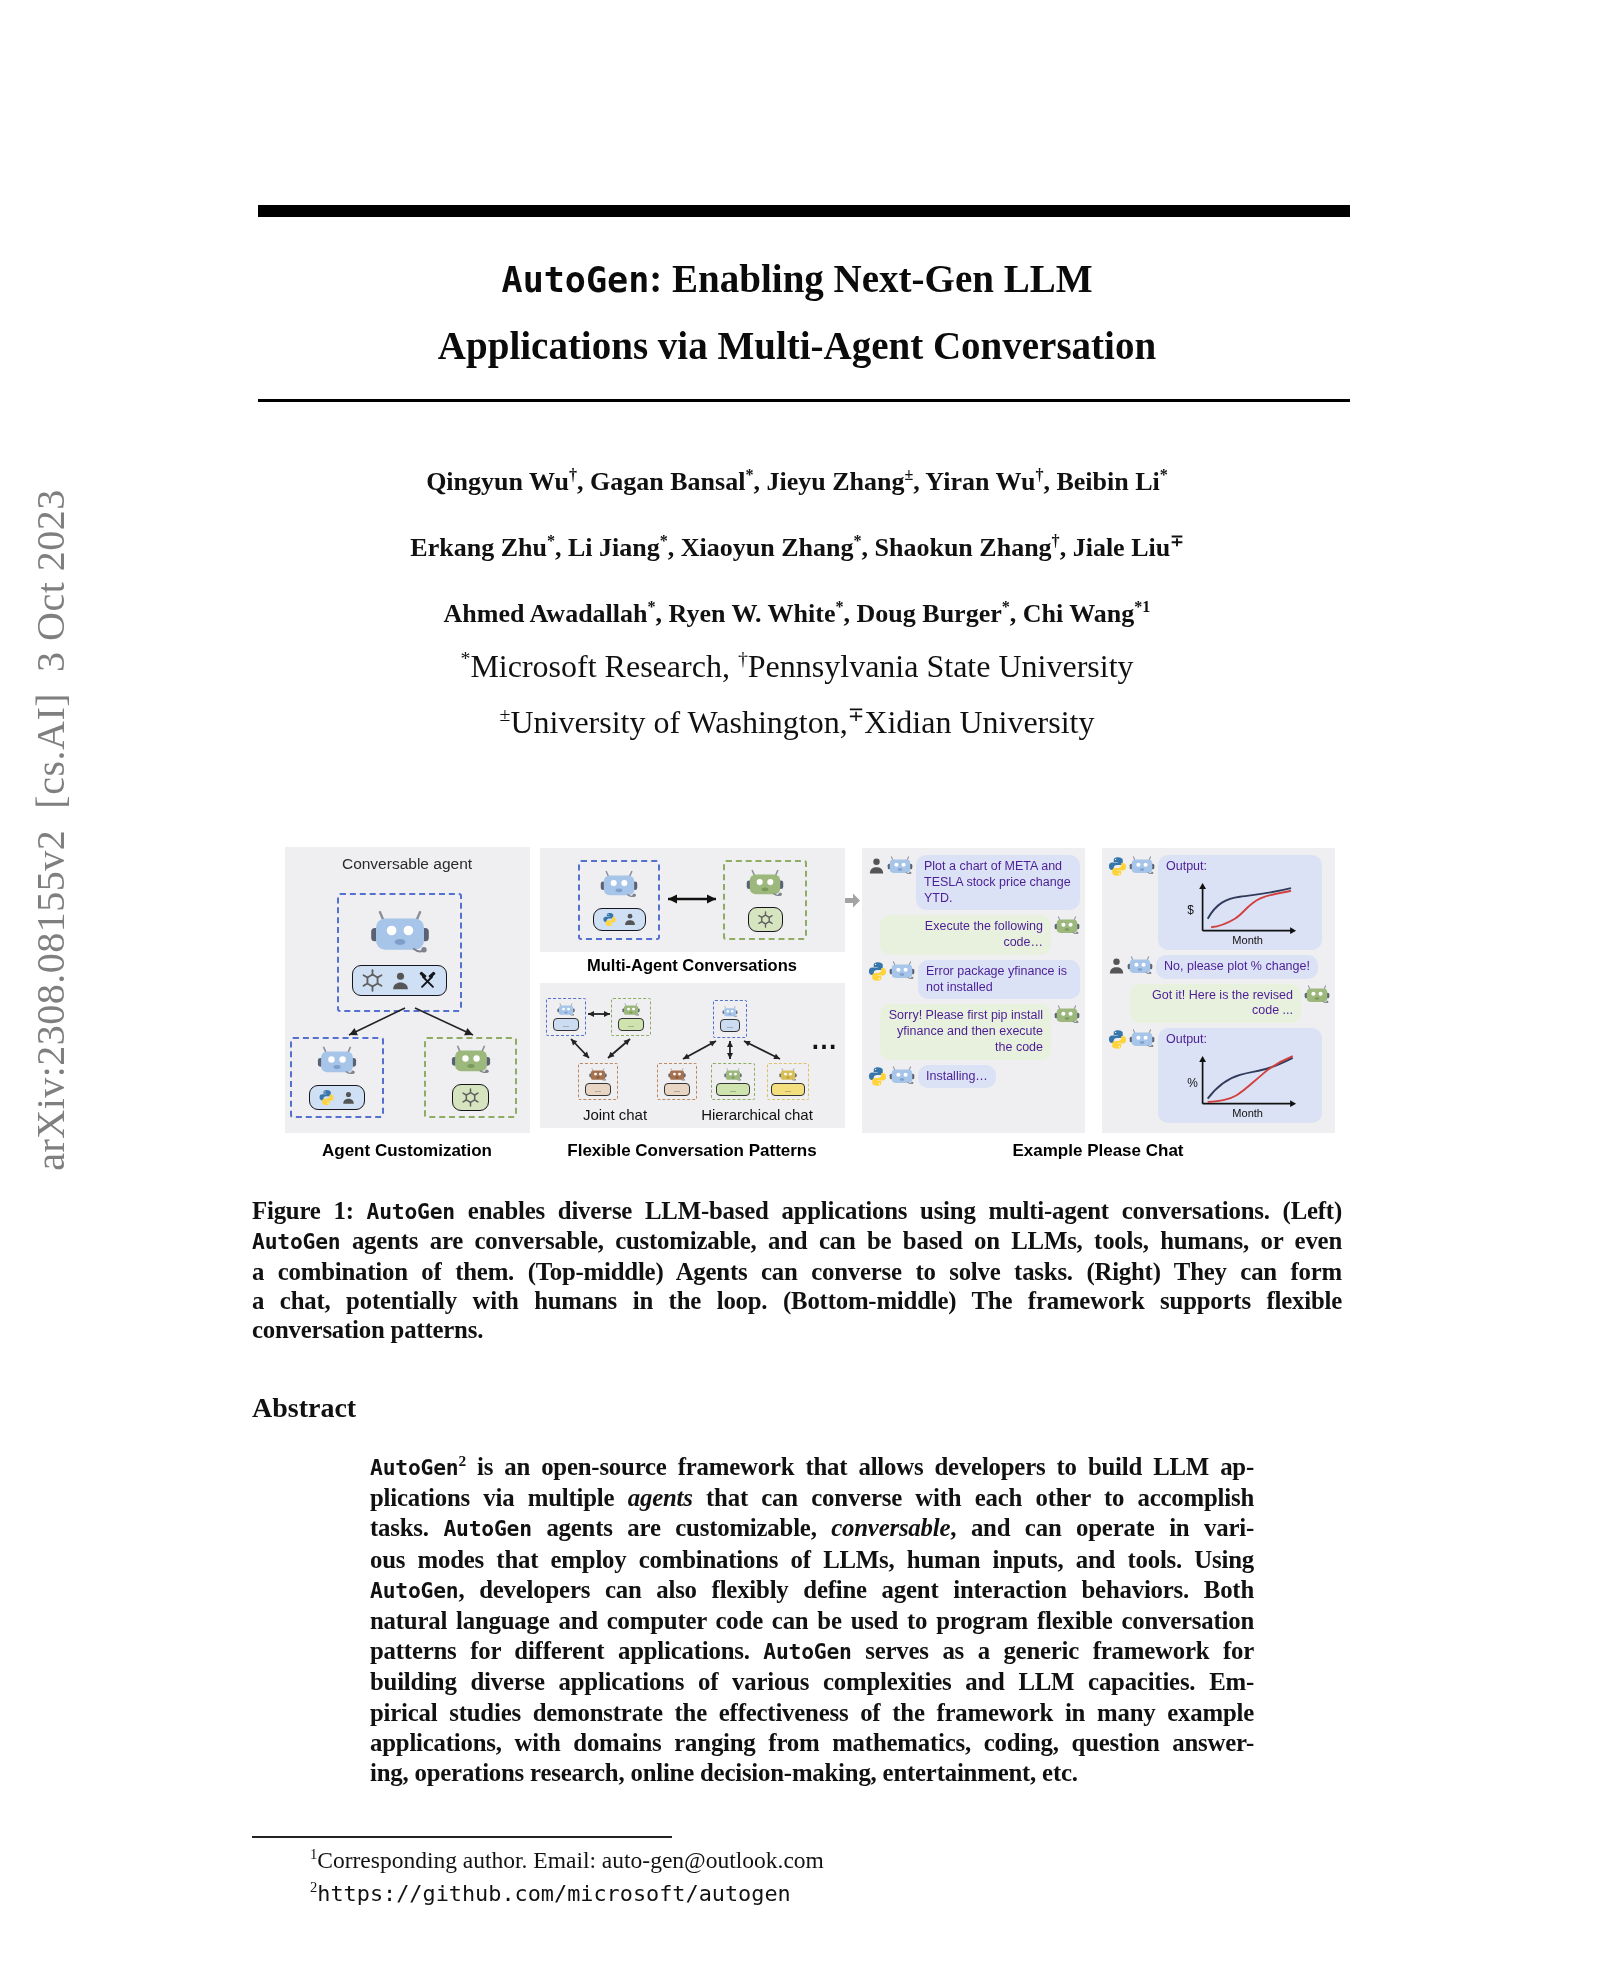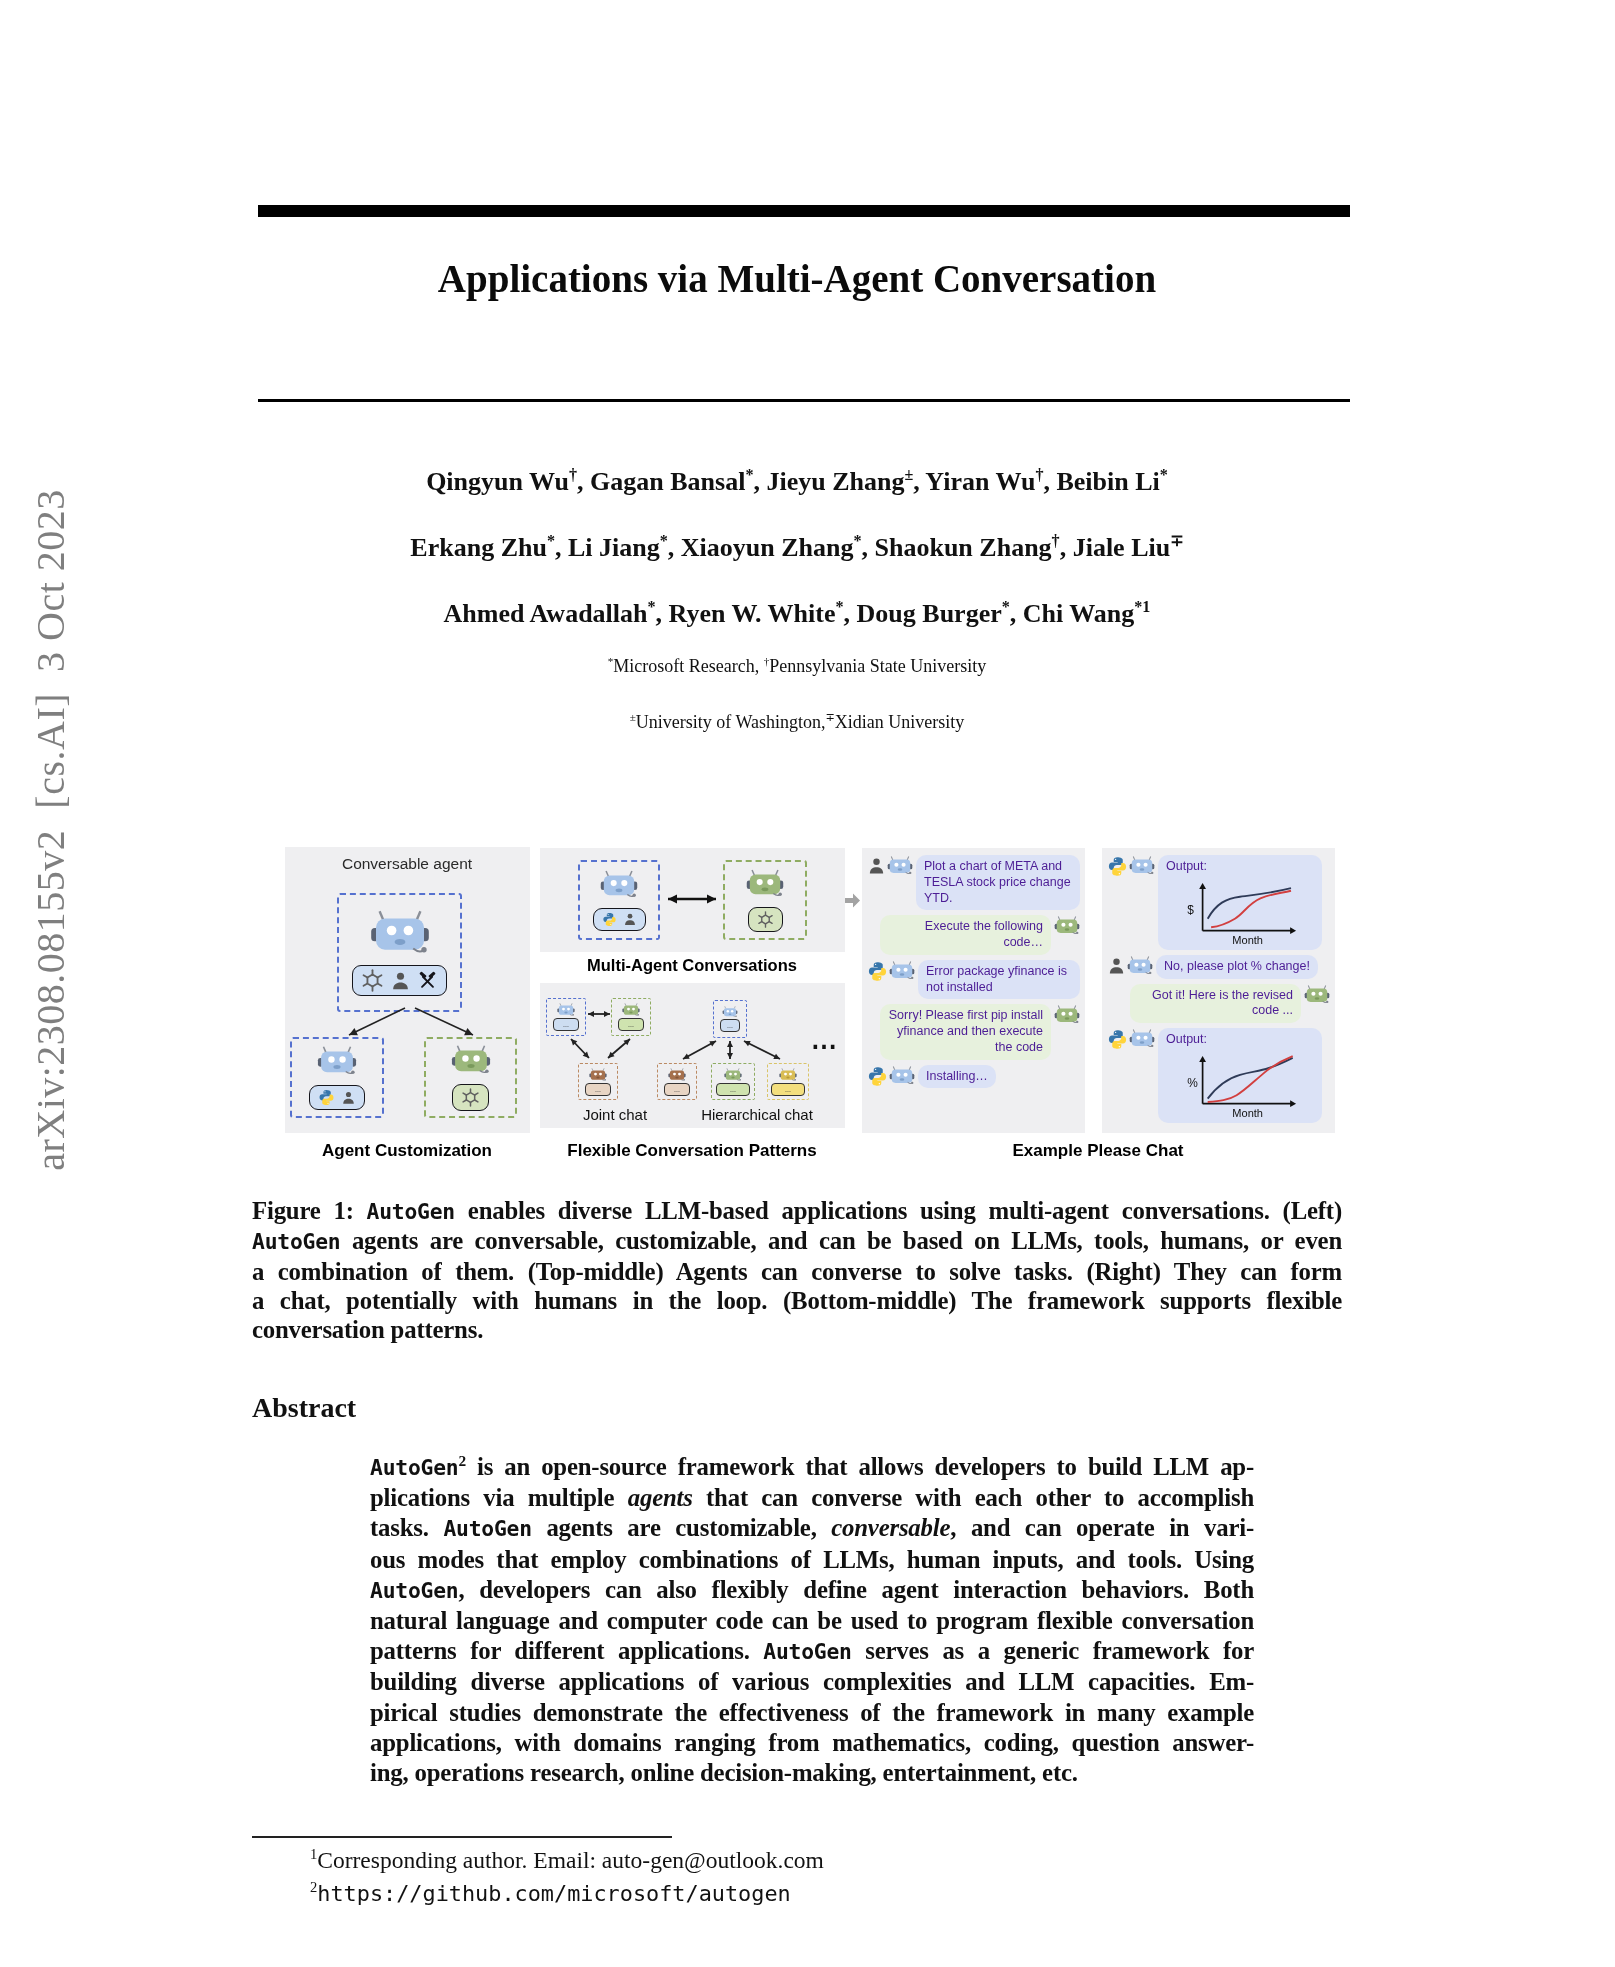--- a/index.html
+++ b/index.html
@@ -13,21 +13,21 @@
   #arxiv-banner{left:-325px;top:802px;width:760px;height:56px;transform:rotate(-90deg);
     font-size:40px;letter-spacing:0.5px;color:var(--arxiv-gray,#7f7f7f);text-align:center;
     white-space:pre;font-family:"Liberation Serif",serif;}
   #top-rule{left:258px;top:205px;width:1092px;height:12px;background:#000;}
   #title{left:252px;top:246px;width:1090px;text-align:center;font-weight:bold;
     font-size:39px;line-height:66px;color:#0b0b0b;}
   #title .mono{font-size:0.90em;}
   #thin-rule{left:258px;top:399px;width:1092px;height:2.5px;background:#000;}
   #authors{left:252px;top:452px;width:1090px;text-align:center;font-weight:bold;font-size:26px;}
   #authors .aline{height:66px;line-height:60px;}
-  #affils{left:252px;top:640px;width:1090px;text-align:center;font-size:18px;}
+  #affils{left:252px;top:640px;width:1090px;text-align:center;font-size:32px;}
   #affils .fline{height:56px;line-height:52px;}
   
   .fig{left:285px;top:846px;width:1050px;height:314px;font-family:"Liberation Sans",sans-serif;}
   .gbg{position:absolute;background:var(--panel-bg,#efeff1);}
   .ptitle{position:absolute;transform:translateX(-50%);font-size:15.5px;color:#2a2a2a;white-space:nowrap;}
   .plabel{position:absolute;transform:translateX(-50%);font-weight:bold;font-size:16.5px;color:#000;white-space:nowrap;}
   .pcap{position:absolute;transform:translateX(-50%);font-weight:bold;font-size:17px;color:#000;white-space:nowrap;}
   .sublabel{position:absolute;transform:translateX(-50%);font-size:15px;color:#111;white-space:nowrap;}
   .dbox{position:absolute;border:2px dashed #5571cf;border-radius:3px;display:flex;
     flex-direction:column;align-items:center;justify-content:center;gap:4px;box-sizing:border-box;}
@@ -65,20 +65,21 @@
 </head>
 <body>
 
 <div class="page">
 
   <div id="arxiv-banner" class="abs">arXiv:2308.08155v2  [cs.AI]  3 Oct 2023</div>
 
   <div id="top-rule" class="abs"></div>
 
   <div id="title" class="abs">
+    <div id="title-l1"><span class="mono">AutoGen</span><span>: Enabling Next-Gen LLM</span></div>
     <div id="title-l2"><span>Applications via Multi-Agent Conversation</span></div>
   </div>
 
   <div id="thin-rule" class="abs"></div>
 
   <div id="authors" class="abs">
       <div class="aline"><span>Qingyun Wu</span><span class="sup">†</span>, <span>Gagan Bansal</span><span class="sup">*</span>, <span>Jieyu Zhang</span><span class="sup">±</span>, <span>Yiran Wu</span><span class="sup">†</span>, <span>Beibin Li</span><span class="sup">*</span></div>
       <div class="aline"><span>Erkang Zhu</span><span class="sup">*</span>, <span>Li Jiang</span><span class="sup">*</span>, <span>Xiaoyun Zhang</span><span class="sup">*</span>, <span>Shaokun Zhang</span><span class="sup">†</span>, <span>Jiale Liu</span><span class="sup">∓</span></div>
       <div class="aline"><span>Ahmed Awadallah</span><span class="sup">*</span>, <span>Ryen W. White</span><span class="sup">*</span>, <span>Doug Burger</span><span class="sup">*</span>, <span>Chi Wang</span><span class="sup">*1</span></div>
     </div>

